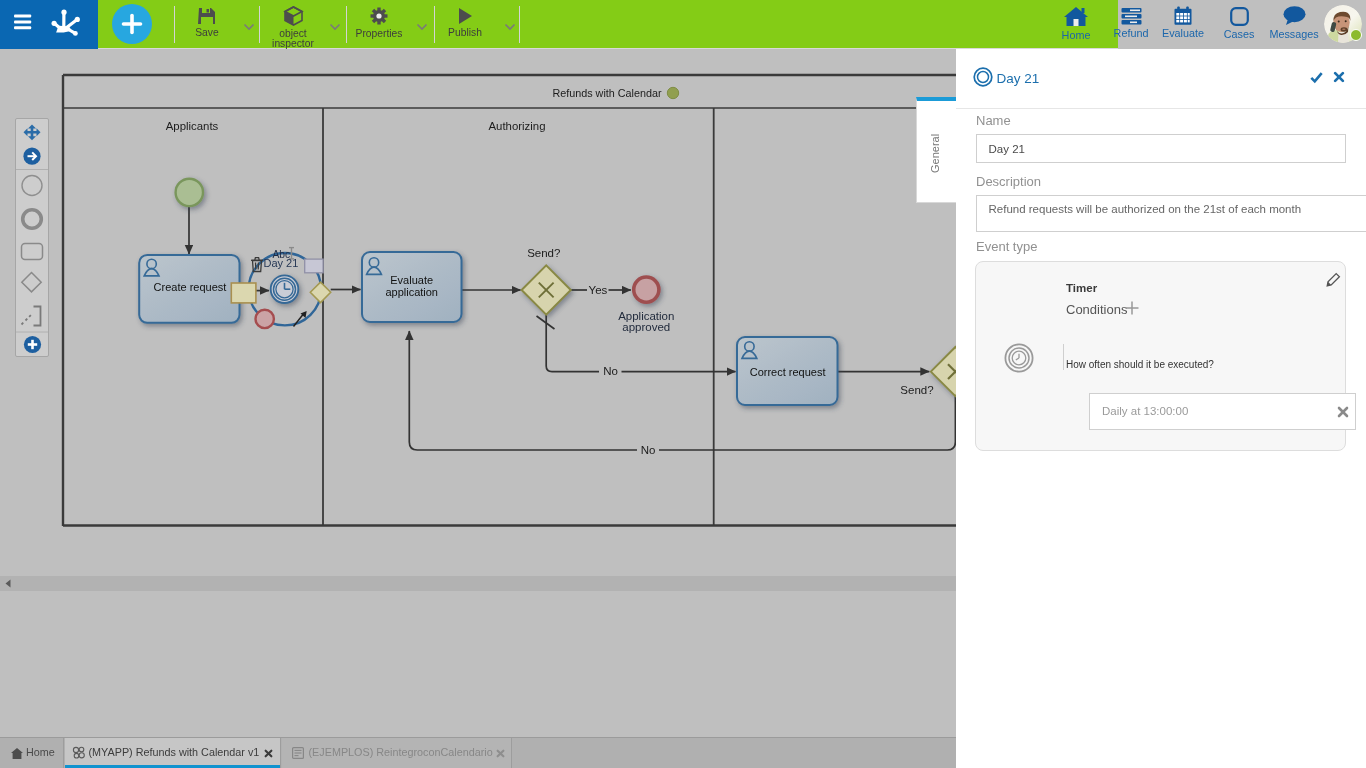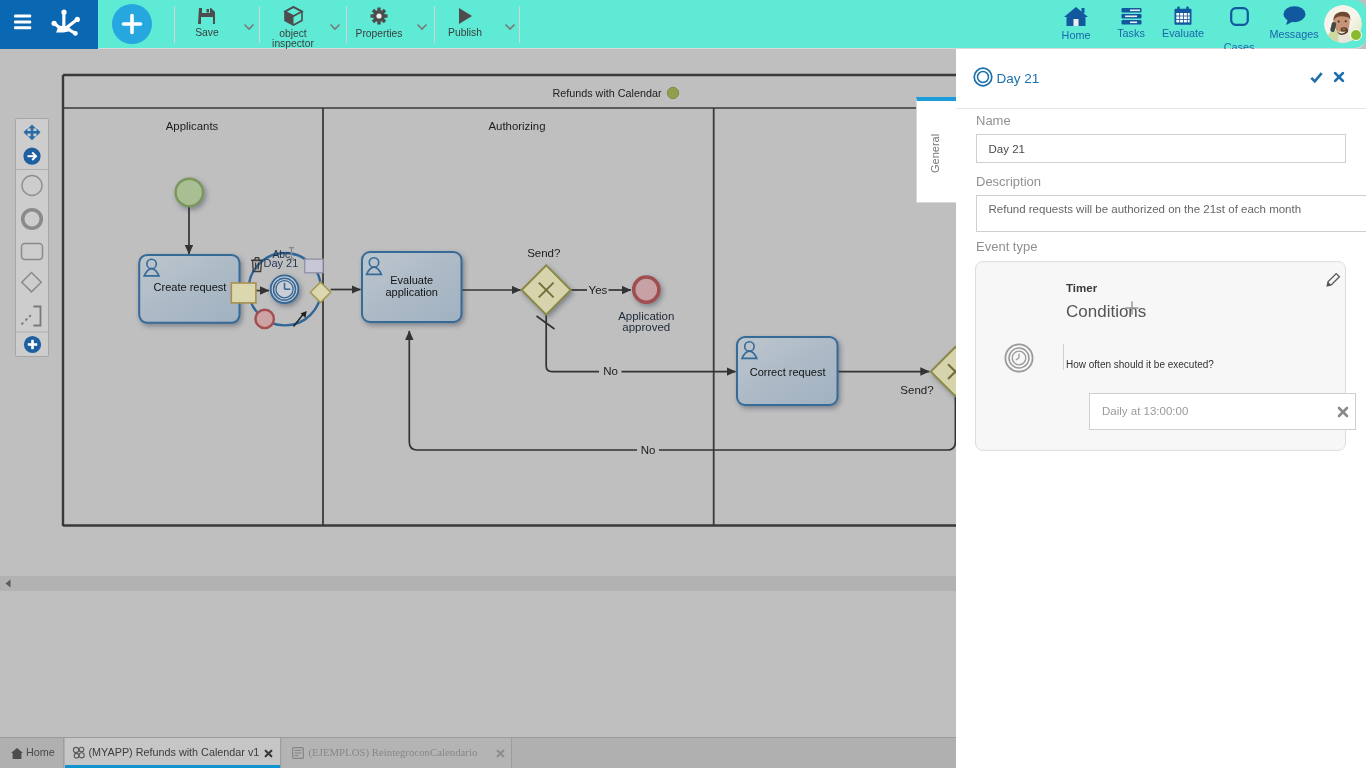--- a/index.html
+++ b/index.html
@@ -1,17 +1,17 @@
 <!DOCTYPE html>
 <html><head>
 <meta charset="utf-8">
 <style>
 * { margin:0; padding:0; box-sizing:border-box; }
 html,body { width:1366px; height:768px; overflow:hidden; font-family:"Liberation Sans", sans-serif; background:#bfbfbf; }
-#topbar { position:absolute; left:0; top:0; width:1366px; height:49px; background:#5eead4; border-bottom:1px solid #d9d9d9;border-radius:11px; }
+#topbar { position:absolute; left:0; top:0; width:1118px; height:49px; background:#84cc16; border-bottom:1px solid #d9d9d9; }
 #bluebox { position:absolute; left:0; top:0; width:98px; height:49px; background:#0a67b2; }
 #plusbtn { position:absolute; left:112px; top:4px; width:40px; height:40px; border-radius:50%; background:#27a7e0; }
 .tsep { position:absolute; top:6px; width:1px; height:37px; background:#d4d4d4; }
 .tbtn { position:absolute; top:0; text-align:center; color:#3d3d3d; font-size:10.3px; }
 .tbtn .lbl { margin-top:1px; line-height:9.5px; }
 .chev { position:absolute; top:17px; }
 .ricon { position:absolute; top:0; text-align:center; color:#1b66ab; font-size:10.8px; }
 #canvas { position:absolute; left:0; top:49px; width:1016px; height:719px; background:#bfbfbf; overflow:hidden; }
 #palette { position:absolute; left:15px; top:69px; width:34px; height:239px; background:#cdcdcd; border:1px solid #a6a6a6; border-radius:2px; }
 #hscroll { position:absolute; left:0; top:527px; width:956px; height:15px; background:#b2b2b2; }
@@ -215,21 +215,21 @@
         </svg>
       <div style="position:absolute;left:0;bottom:0;width:100%;height:4.5px;background:#1193cf"></div>
     </div>
     <div style="position:absolute;left:281.5px;top:0;width:230px;height:31px;background:#b4b4b4;border-right:1px solid #9d9d9d;color:#878787;">
       <svg width="12" height="12" viewBox="0 0 12 12" style="position:absolute;left:10px;top:9px">
         <rect x="0.6" y="0.6" width="10.8" height="10.8" rx="1" fill="none" stroke="#878787" stroke-width="1.2"></rect>
         <line x1="2.5" y1="3.4" x2="9.5" y2="3.4" stroke="#878787" stroke-width="1.1"></line>
         <line x1="2.5" y1="6" x2="9.5" y2="6" stroke="#878787" stroke-width="1.1"></line>
         <line x1="2.5" y1="8.6" x2="6.5" y2="8.6" stroke="#878787" stroke-width="1.1"></line>
       </svg>
-      <span style="position:absolute;left:27px;top:8px;font-family:Liberation Serif, serif;">(EJEMPLOS) ReintegroconCalendario</span>
+      <span style="position:absolute;left:27px;top:8px;">(EJEMPLOS) ReintegroconCalendario</span>
       <svg width="9" height="9" viewBox="0 0 11 11" style="position:absolute;left:214px;top:11px">
           <g stroke="#8e8e8e" stroke-width="2.6" stroke-linecap="round">
             <line x1="2" y1="2" x2="9" y2="9"></line>
             <line x1="9" y1="2" x2="2" y2="9"></line>
           </g>
         </svg>
     </div>
   </div>
 </div>
 <div id="topbar">
@@ -327,21 +327,21 @@
           <rect x="0.5" y="0" width="20" height="4.6" rx="1"></rect>
           <rect x="0.5" y="6" width="20" height="4.6" rx="1"></rect>
           <rect x="0.5" y="12" width="20" height="4.6" rx="1"></rect>
         </g>
     <g fill="#ededed">
           <rect x="9" y="1.5" width="10" height="1.6"></rect>
           <rect x="4" y="7.5" width="12" height="1.6"></rect>
           <rect x="9" y="13.5" width="7" height="1.6"></rect>
         </g>
   </svg>
-  <div class="lbl">Tasks</div>
+  <div class="lbl">Refund</div>
 </div>
 <div class="ricon" style="left:1159px;width:48px">
   <svg width="18" height="19" viewBox="0 0 18 19" style="margin-top:6px">
     <rect x="3.2" y="0.5" width="2.6" height="4.5" rx="1" fill="#12589e"></rect>
     <rect x="12.2" y="0.5" width="2.6" height="4.5" rx="1" fill="#12589e"></rect>
     <rect x="0.5" y="2.8" width="17" height="16" rx="1" fill="#12589e"></rect>
     <g fill="#fff">
       <rect x="2.3" y="7" width="3" height="2.6"></rect>
           <rect x="6.1" y="7" width="3" height="2.6"></rect>
           <rect x="9.9" y="7" width="3" height="2.6"></rect>
@@ -355,21 +355,21 @@
           <rect x="9.9" y="13.8" width="3" height="2.6"></rect>
           <rect x="13.7" y="13.8" width="2" height="2.6"></rect>
     </g>
   </svg>
   <div class="lbl">Evaluate</div>
 </div>
 <div class="ricon" style="left:1218px;width:42px">
   <svg width="19" height="19" viewBox="0 0 19 19" style="margin-top:7px">
         <rect x="1.2" y="1.2" width="16.6" height="16.6" rx="4.5" fill="none" stroke="#12589e" stroke-width="2.2"></rect>
       </svg>
-  <div class="lbl" style="margin-top:13px">Cases</div>
+  <div class="lbl" style="margin-top:0px">Cases</div>
 </div>
 <div class="ricon" style="left:1266px;width:56px">
   <svg width="23" height="20" viewBox="0 0 23 20" style="margin-top:6px">
     <ellipse cx="11.5" cy="8.2" rx="11" ry="8" fill="#12589e"></ellipse>
     <path d="M5,13 L3,19 L11,15 Z" fill="#12589e"></path>
   </svg>
   <div class="lbl">Messages</div>
 </div>
 <div style="position:absolute;left:1324px;top:5px;width:38px;height:38px;border-radius:50%;overflow:hidden;">
 <svg width="38" height="38" viewBox="0 0 38 38">
@@ -446,21 +446,21 @@
       <circle cx="15" cy="15" r="13.6" fill="none" stroke="#9a9a9a" stroke-width="1.8"></circle>
       <circle cx="15" cy="15" r="10" fill="none" stroke="#9a9a9a" stroke-width="1.5"></circle>
       <circle cx="15" cy="15" r="6.8" fill="none" stroke="#9a9a9a" stroke-width="1.3"></circle>
       <g stroke="#9a9a9a" stroke-width="1.3">
           <line x1="15" y1="15" x2="15" y2="10.8"></line>
           <line x1="15" y1="15" x2="11.8" y2="17"></line>
         </g>
     </svg>
     <div style="position:absolute;left:86.5px;top:82px;width:1px;height:26px;background:#cfcfcf"></div>
     <div style="position:absolute;left:90px;top:20px;font-size:11.5px;font-weight:bold;color:#3a3a3a">Timer</div>
-    <div style="position:absolute;left:90px;top:39.5px;font-size:17px;color:#555">Conditions</div>
+    <div style="position:absolute;left:90px;top:39.5px;font-size:13px;color:#555">Conditions</div>
     <svg width="14" height="14" viewBox="0 0 14 14" style="position:absolute;left:149px;top:39px">
         <g stroke="#999" stroke-width="1.5">
           <line x1="7" y1="0.5" x2="7" y2="13.5"></line>
           <line x1="0.5" y1="7" x2="13.5" y2="7"></line>
         </g>
       </svg>
     <div style="position:absolute;left:90px;top:97px;font-size:10px;color:#333">How often should it be executed?</div>
     <div style="position:absolute;left:89px;top:130.6px;width:267px;height:37px;background:#fff;border:1px solid #cfcfcf;margin-left:24px;">
       <span style="position:absolute;left:12px;top:11px;font-size:11.5px;color:#9a9a9a">Daily at 13:00:00</span>
       <svg width="12" height="12" viewBox="0 0 12 12" style="position:absolute;right:6px;top:12px">

